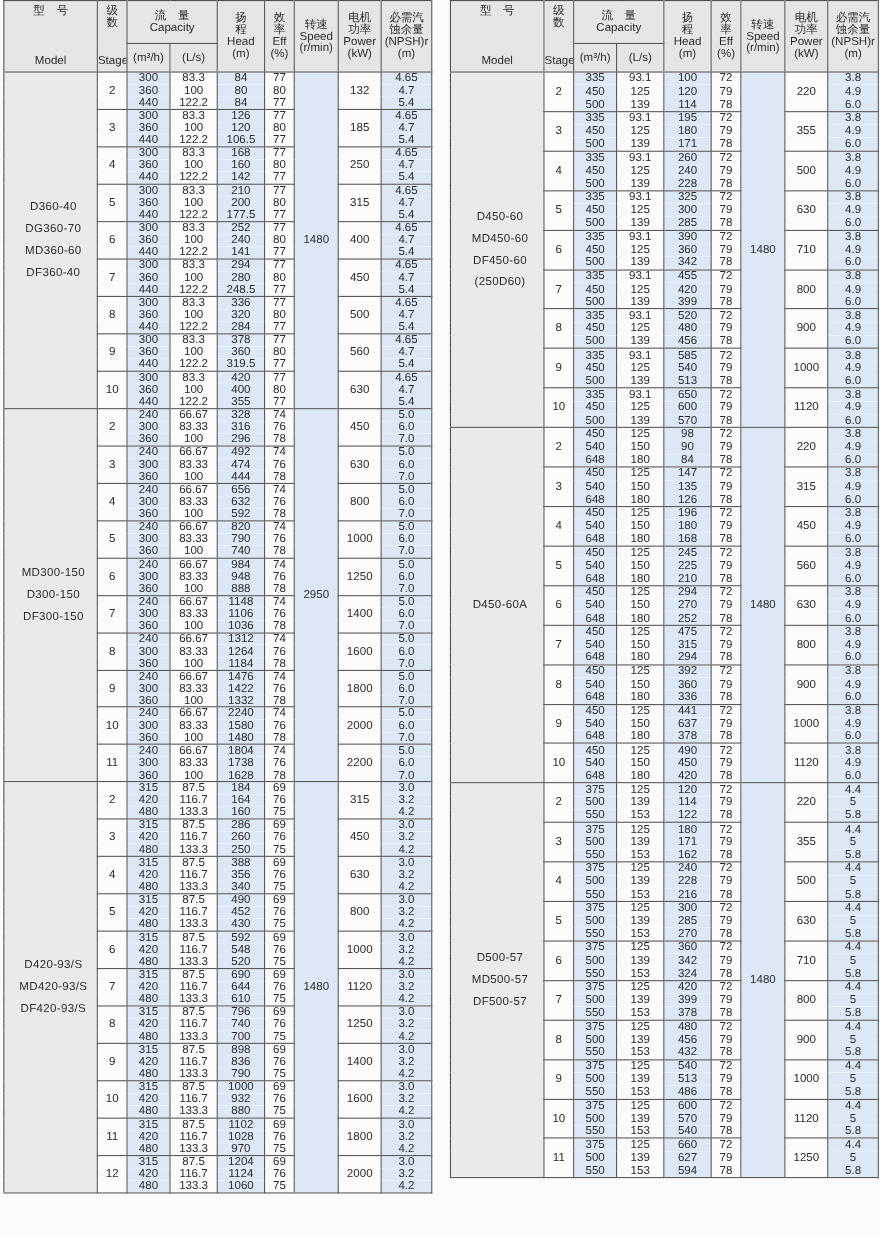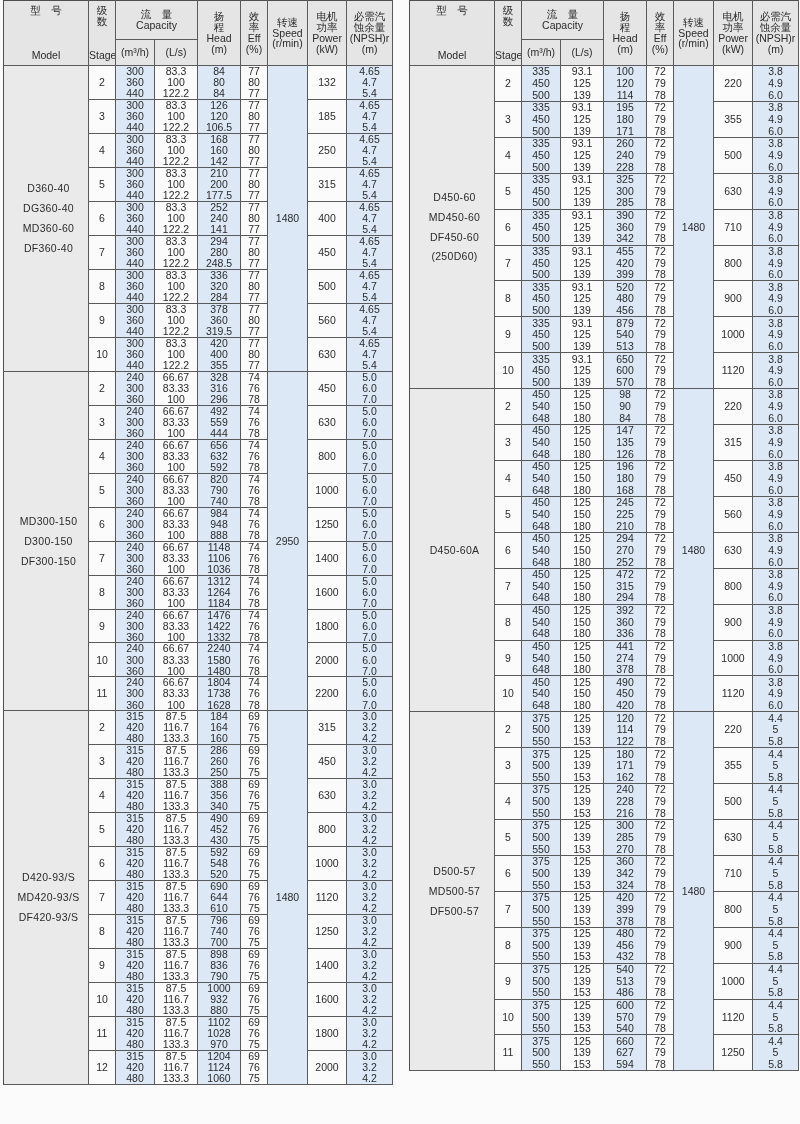--- a/index.html
+++ b/index.html
@@ -108,21 +108,21 @@
           </tr>
           <tr class="h2">
             <th>(m³/h)</th>
             <th>(L/s)</th>
           </tr>
         </thead>
         <tbody>
           <tr>
             <td class="model end" rowspan="27">
               <div class="mname">D360-40</div>
-              <div class="mname">DG360-40</div>
+              <div class="mname">DG360-70</div>
               <div class="mname">MD360-60</div>
               <div class="mname">DF360-40</div>
             </td>
             <td class="end" rowspan="3">2</td>
             <td class="band">300</td>
             <td>83.3</td>
             <td class="band">84</td>
             <td>77</td>
             <td class="band end speed-val" rowspan="27">1480</td>
             <td class="end" rowspan="3">132</td>
@@ -360,21 +360,21 @@
             <td class="band">240</td>
             <td>66.67</td>
             <td class="band">492</td>
             <td>74</td>
             <td class="end" rowspan="3">630</td>
             <td class="band">5.0</td>
           </tr>
           <tr>
             <td class="band">300</td>
             <td>83.33</td>
-            <td class="band">559</td>
+            <td class="band">474</td>
             <td>76</td>
             <td class="band">6.0</td>
           </tr>
           <tr>
             <td class="band end">360</td>
             <td class="end">100</td>
             <td class="band end">444</td>
             <td class="end">78</td>
             <td class="band end">7.0</td>
           </tr>
@@ -1071,21 +1071,21 @@
             <td class="band end">500</td>
             <td class="end">139</td>
             <td class="band end">456</td>
             <td class="end">78</td>
             <td class="band end">6.0</td>
           </tr>
           <tr>
             <td class="end" rowspan="3">9</td>
             <td class="band">335</td>
             <td>93.1</td>
-            <td class="band">879</td>
+            <td class="band">585</td>
             <td>72</td>
             <td class="end" rowspan="3">1000</td>
             <td class="band">3.8</td>
           </tr>
           <tr>
             <td class="band">450</td>
             <td>125</td>
             <td class="band">540</td>
             <td>79</td>
             <td class="band">4.9</td>
@@ -1236,21 +1236,21 @@
             <td class="band end">648</td>
             <td class="end">180</td>
             <td class="band end">252</td>
             <td class="end">78</td>
             <td class="band end">6.0</td>
           </tr>
           <tr>
             <td class="end" rowspan="3">7</td>
             <td class="band">450</td>
             <td>125</td>
-            <td class="band">472</td>
+            <td class="band">475</td>
             <td>72</td>
             <td class="end" rowspan="3">800</td>
             <td class="band">3.8</td>
           </tr>
           <tr>
             <td class="band">540</td>
             <td>150</td>
             <td class="band">315</td>
             <td>79</td>
             <td class="band">4.9</td>
@@ -1290,21 +1290,21 @@
             <td class="band">450</td>
             <td>125</td>
             <td class="band">441</td>
             <td>72</td>
             <td class="end" rowspan="3">1000</td>
             <td class="band">3.8</td>
           </tr>
           <tr>
             <td class="band">540</td>
             <td>150</td>
-            <td class="band">274</td>
+            <td class="band">637</td>
             <td>79</td>
             <td class="band">4.9</td>
           </tr>
           <tr>
             <td class="band end">648</td>
             <td class="end">180</td>
             <td class="band end">378</td>
             <td class="end">78</td>
             <td class="band end">6.0</td>
           </tr>

